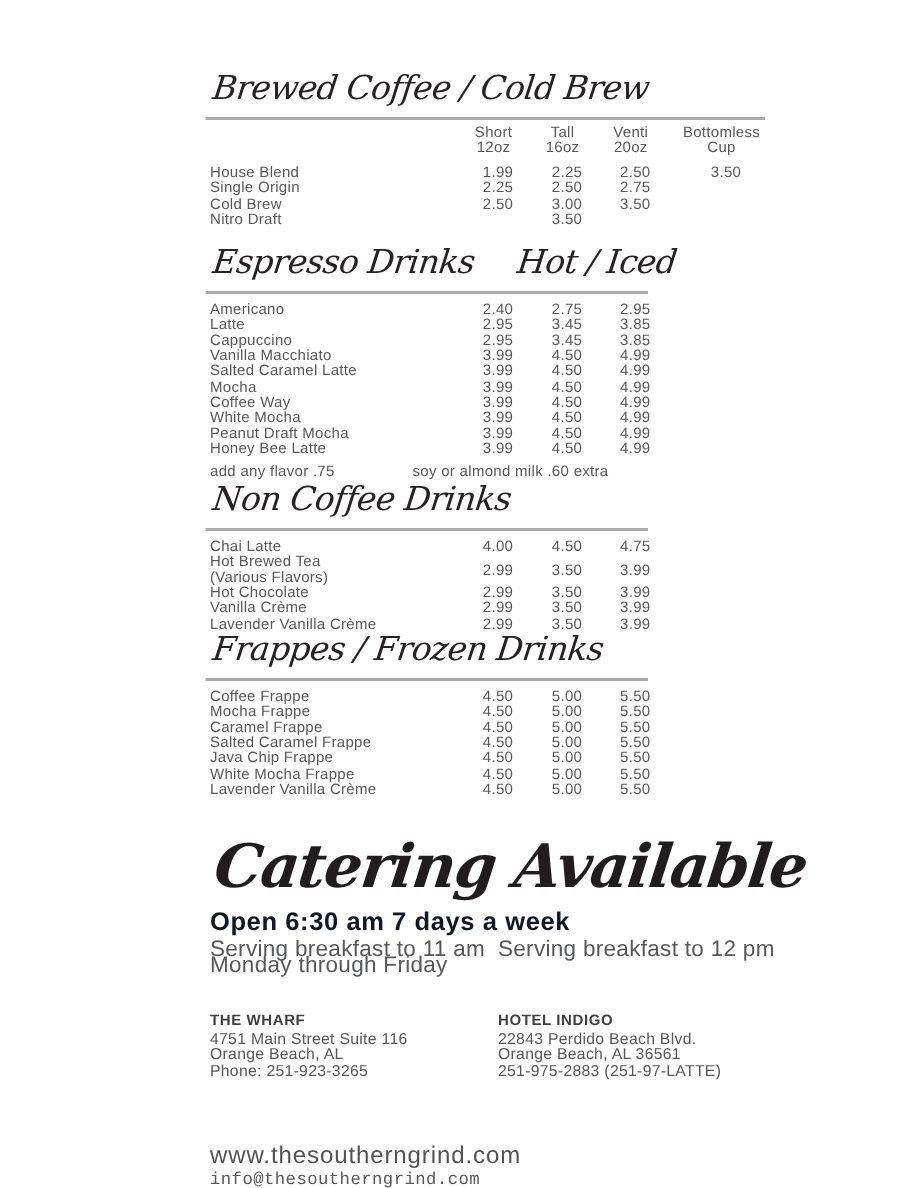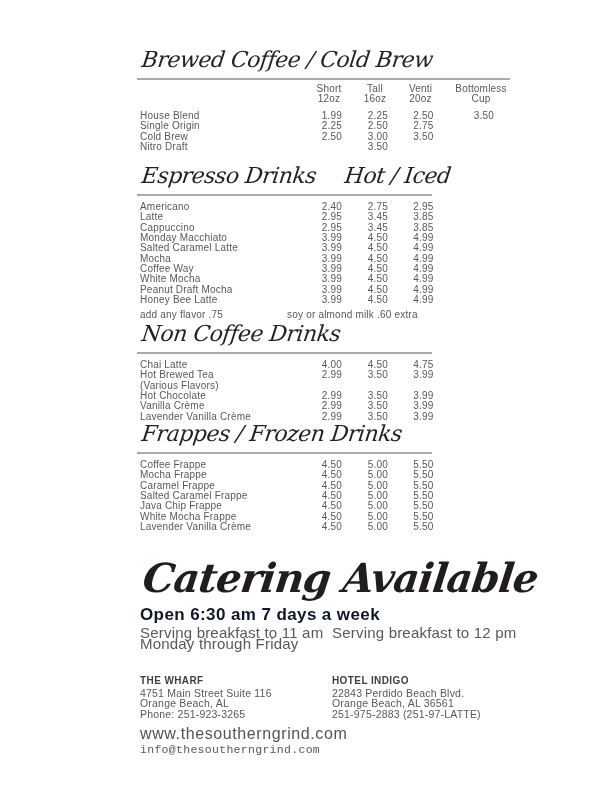--- a/index.html
+++ b/index.html
@@ -23,29 +23,29 @@
   .rule.wide  { width:373px; }
   .rule.narrow{ width:295px; }
 
   
   .hdr { display:flex; margin-top:4px; margin-bottom:7px; font-size:10px; line-height:10px; letter-spacing:0.2px; color:#57585a; }
   .hdr .hcell { text-align:center; }
   .hname { width:169px; }
   .c1 { width:46px; } .c2 { width:46px; } .c3 { width:45px; } .c4 { width:76px; }
 
   .rows { }
-  .row { display:flex; align-items:flex-start; font-size:10px; line-height:10.35px; letter-spacing:0.2px; }
+  .row { display:flex; align-items:center; font-size:10px; line-height:10.35px; letter-spacing:0.2px; }
   .cell-name { width:169px; padding-left:3px; }
   .pc  { width:46px; text-align:center; }
   .pc3 { width:45px; text-align:center; }
   .pc4 { width:76px; text-align:center; }
 
   .rows-gap { margin-top:6px; }
 
-  .note-row { display:flex; margin-top:5px; font-size:10px; line-height:10.5px; letter-spacing:0.2px; padding-left:3px;gap:12px; }
+  .note-row { display:flex; margin-top:5px; font-size:10px; line-height:10.5px; letter-spacing:0.2px; padding-left:3px; }
   .note-left { width:135px; }
 
   
   .catering-title {
     font-family:"DejaVu Serif", serif; font-style:italic; font-weight:600;
     color:#211d1f; font-size:40px; line-height:52px; letter-spacing:-1px;
     display:inline-block; transform:skewX(-7deg); transform-origin:left bottom;
     padding-left:3px; white-space:nowrap;
   }
   .open-line { margin-top:2px; padding-left:3px; font-size:17px; line-height:18px; font-weight:bold; letter-spacing:0.4px; color:#0f172a; }
@@ -170,21 +170,21 @@
 
           </div>
           <div class="pc">2.95</div>
           <div class="pc">3.45</div>
           <div class="pc3">3.85</div>
           <div class="pc4"></div>
         </div>
 
         <div class="row">
           <div class="cell-name">
-            <div>Monday Macchiato</div>
+            <div>Vanilla Macchiato</div>
 
           </div>
           <div class="pc">3.99</div>
           <div class="pc">4.50</div>
           <div class="pc3">4.99</div>
           <div class="pc4"></div>
         </div>
 
         <div class="row">
           <div class="cell-name">
@@ -428,18 +428,18 @@
       </div>
       <div class="loc">
         <div class="loc-name">HOTEL INDIGO</div>
         <div>22843 Perdido Beach Blvd.</div>
         <div>Orange Beach, AL 36561</div>
         <div>251-975-2883 (251-97-LATTE)</div>
       </div>
     </div>
   </div>
 
-  <div class="section" style="top:725px;">
+  <div class="section" style="top:762px;">
     <div class="site">www.thesoutherngrind.com</div>
     <div class="email">info@thesoutherngrind.com</div>
   </div>
 
 </div>
 
 </body></html>

